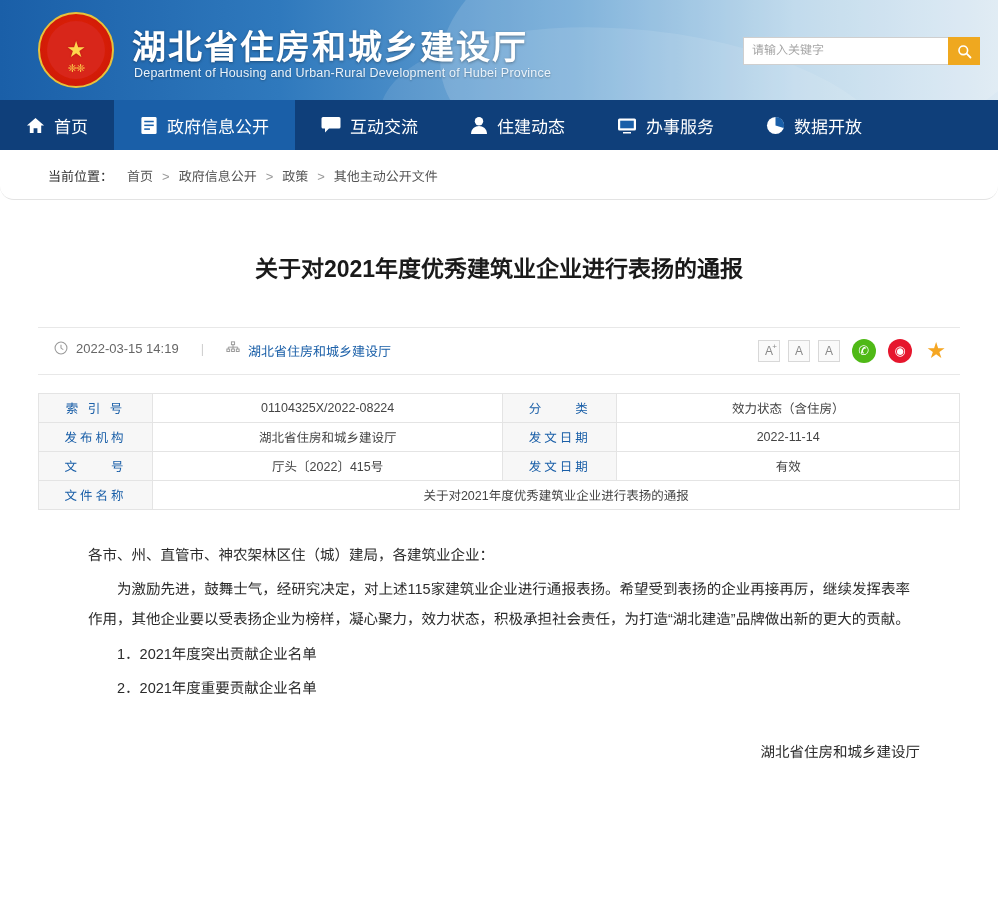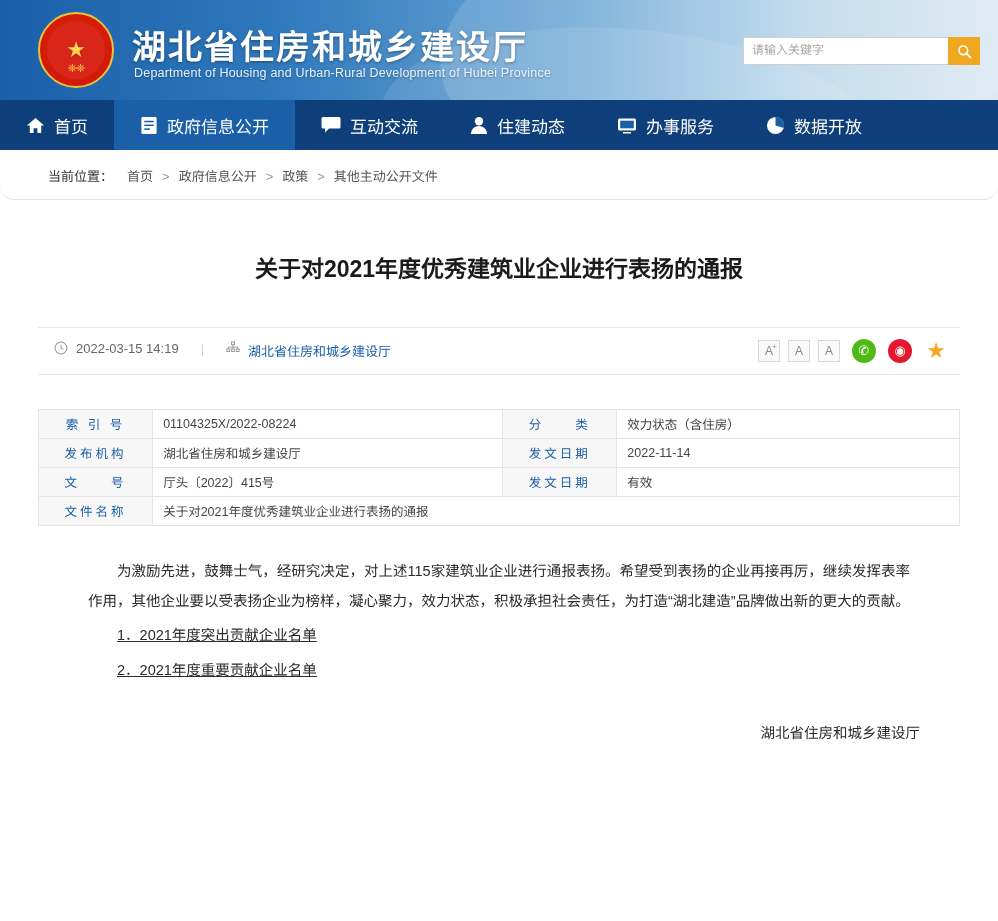--- a/index.html
+++ b/index.html
@@ -172,49 +172,50 @@
     color: #fff; font-size: 13px; cursor: pointer; margin-left: 4px;
   }
   .wechat { background: #4fb916; }
   .weibo  { background: #e6162d; }
   .fav    { background: #fff; color: #f5a623; font-size: 22px; }
 
   
   table.info {
     width: 100%;
     border-collapse: collapse;
-    margin-top: 34px;
+    margin-top: 18px;
     font-size: 12.5px;
     color: #444;
   }
   table.info td {
     border: 1px solid #e4e4e4;
     height: 29px;
     padding: 4px 10px;
+    text-align: center;
   }
   table.info td.k {
     background: #f7f7f7;
     color: #1a5fa8;
     text-align: center;
     width: 120px;
     letter-spacing: 3px;
   }
   table.info td.v { width: 379px; }
 
   
   .body-text {
     padding: 30px 50px 10px;
     font-size: 14.5px;
     line-height: 2.1;
     color: #2b2b2b;
     text-align: justify;
   }
   .body-text p { margin-bottom: 4px; }
   .indent { text-indent: 2em; }
-  .attach-item { text-indent: 2em; text-decoration: underline; }
+  .attach-item { text-indent: 2em; }
   .sign {
     text-align: right;
     padding: 22px 40px 6px 0;
     font-size: 14.5px;
     color: #2b2b2b;
   }
 </style>
 </head>
 <body>
 
@@ -381,20 +382,21 @@
       <td class="v">有效</td>
     </tr>
     <tr>
       <td class="k">文件名称</td>
       <td class="v" colspan="3">关于对2021年度优秀建筑业企业进行表扬的通报</td>
     </tr>
   </tbody>
     </table>
 
   <div class="body-text">
+    <p>各市、州、直管市、神农架林区住（城）建局，各建筑业企业：</p>
     <p class="indent">为激励先进，鼓舞士气，经研究决定，对上述115家建筑业企业进行通报表扬。希望受到表扬的企业再接再厉，继续发挥表率作用，其他企业要以受表扬企业为榜样，凝心聚力，效力状态，积极承担社会责任，为打造“湖北建造”品牌做出新的更大的贡献。</p>
     <p class="attach-item">1．2021年度突出贡献企业名单</p>
     <p class="attach-item">2．2021年度重要贡献企业名单</p>
   </div>
 
   <div class="sign">湖北省住房和城乡建设厅</div>
 
 </div>
 
 </body></html>

